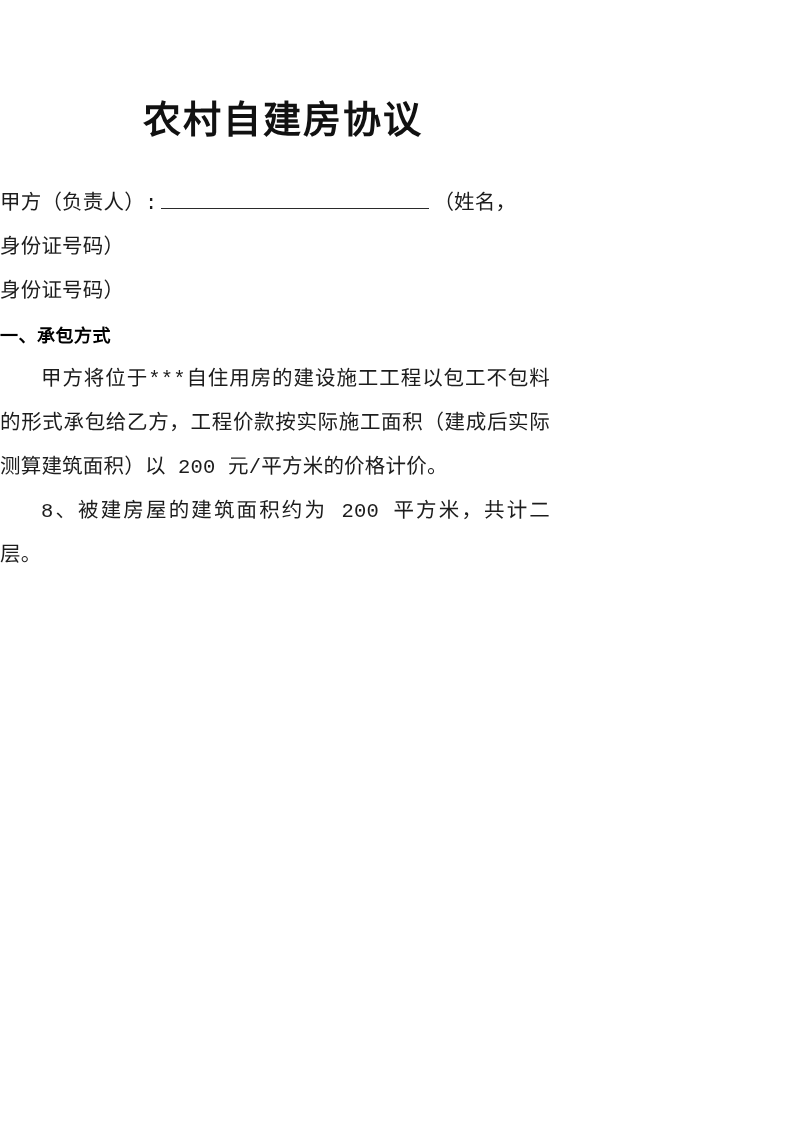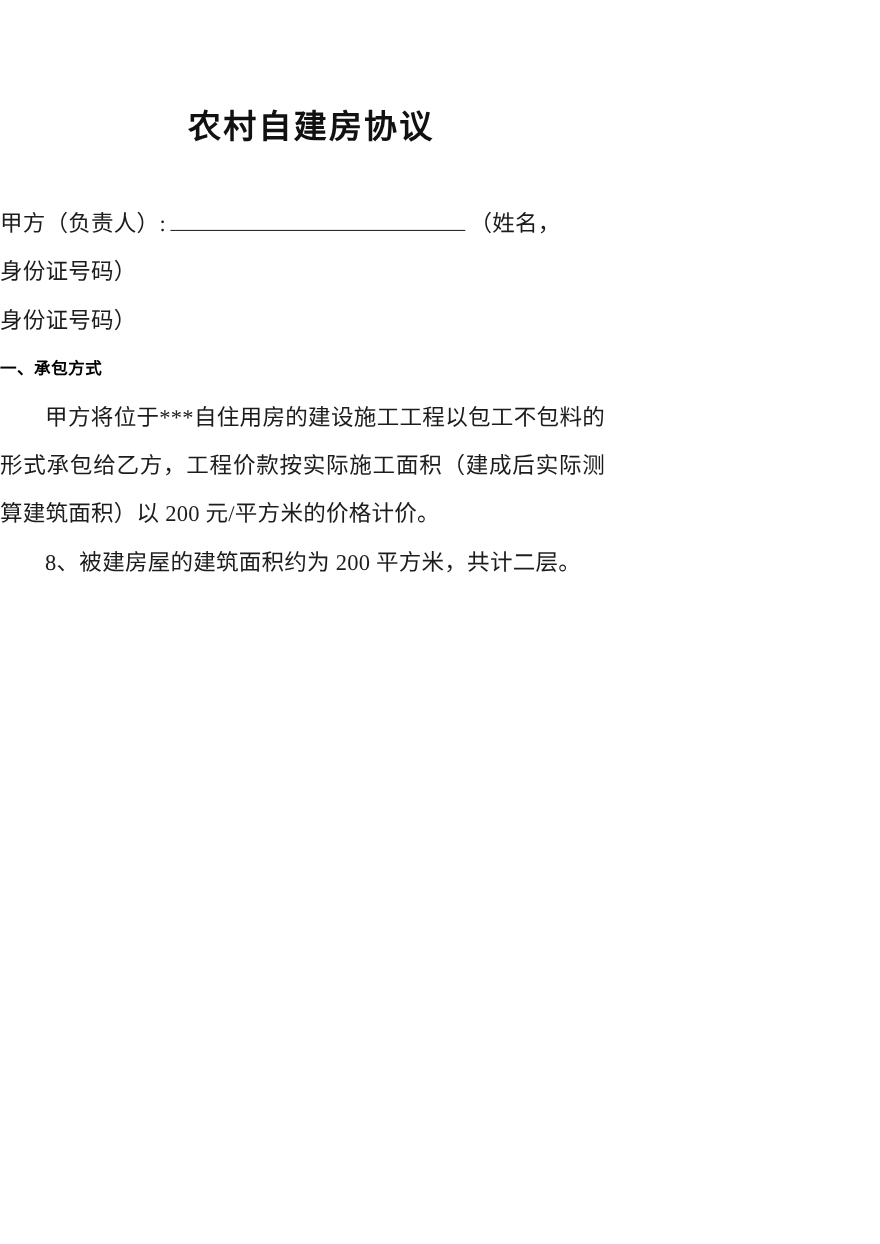--- a/index.html
+++ b/index.html
@@ -17,21 +17,21 @@
     width: 800px;
     height: 1131px;
     margin: 0 auto;
     background: #ffffff;
     overflow: hidden;
     box-sizing: border-box;
   }
   .doc-title {
     margin: 0;
     padding: 0;
-    font-size: 30px;
+    font-size: 38px;
     font-weight: 700;
     letter-spacing: 2px;
     text-align: center;
     color: #111111;
     line-height: 1.2;
     position: absolute;
     left: 0;
     top: 98px;
     width: 566px;
   }
@@ -42,27 +42,28 @@
     width: 566px;
   }
   .para {
     margin: 0 16px 0 0;
     font-size: 20.5px;
     line-height: 44px;
     text-align: justify;
     text-justify: inter-ideograph;
     color: #1c1c1c;
     letter-spacing: 0.2px;
+    font-family: Liberation Mono, monospace;
   }
   .para.indent {
     text-indent: 2em;
   }
   .heading {
     margin: 0;
-    font-size: 15px;
+    font-size: 18px;
     line-height: 44px;
     font-weight: 700;
     font-family: "Liberation Sans", "DejaVu Sans", sans-serif;
     letter-spacing: 0.5px;
     color: #000000;
   }
   .fill-line {
     display: inline-block;
     vertical-align: baseline;
     border-bottom: 1.3px solid #2a2a2a;

